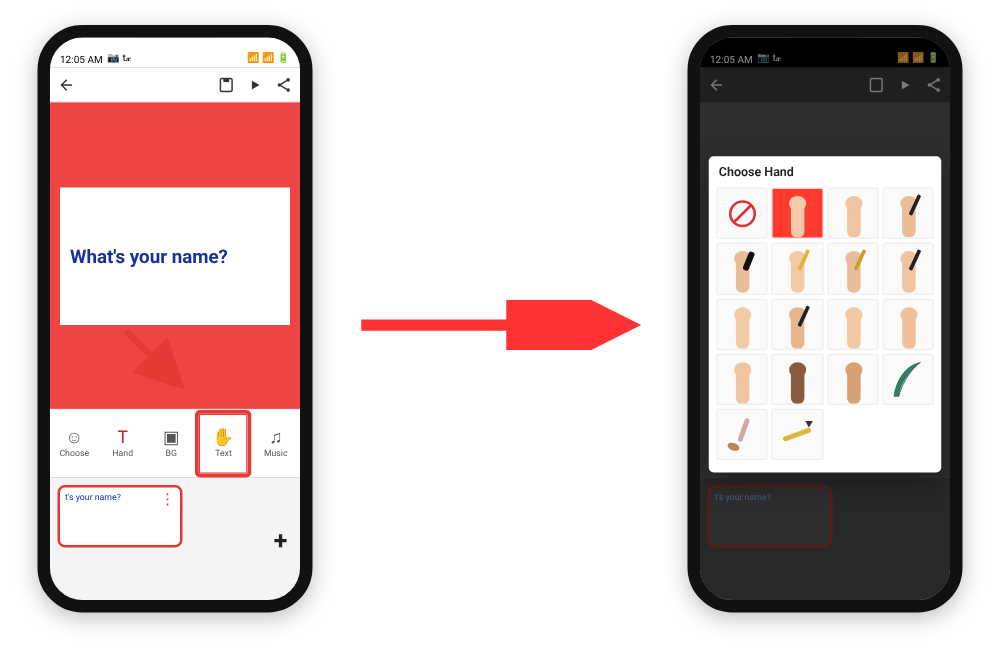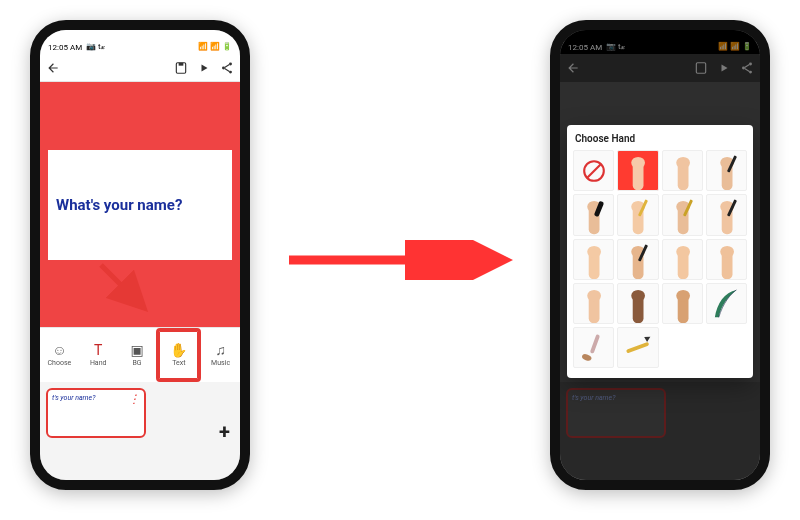--- a/index.html
+++ b/index.html
@@ -146,21 +146,20 @@
     height: 50px;
     border: 2px solid #e53935;
     border-radius: 6px;
     background: #fff;
     font-size: 7px;
     color: #1a2f9b;
     padding: 4px;
     position: relative;
     display:flex;
     align-items:flex-start;
-    font-style:italic;
   }
   .clip-card .dots {
     position: absolute;
     right: 4px;
     top: 3px;
     font-size: 12px;
     color: #e53935;
     line-height: 1;
   }
   .add-btn {

